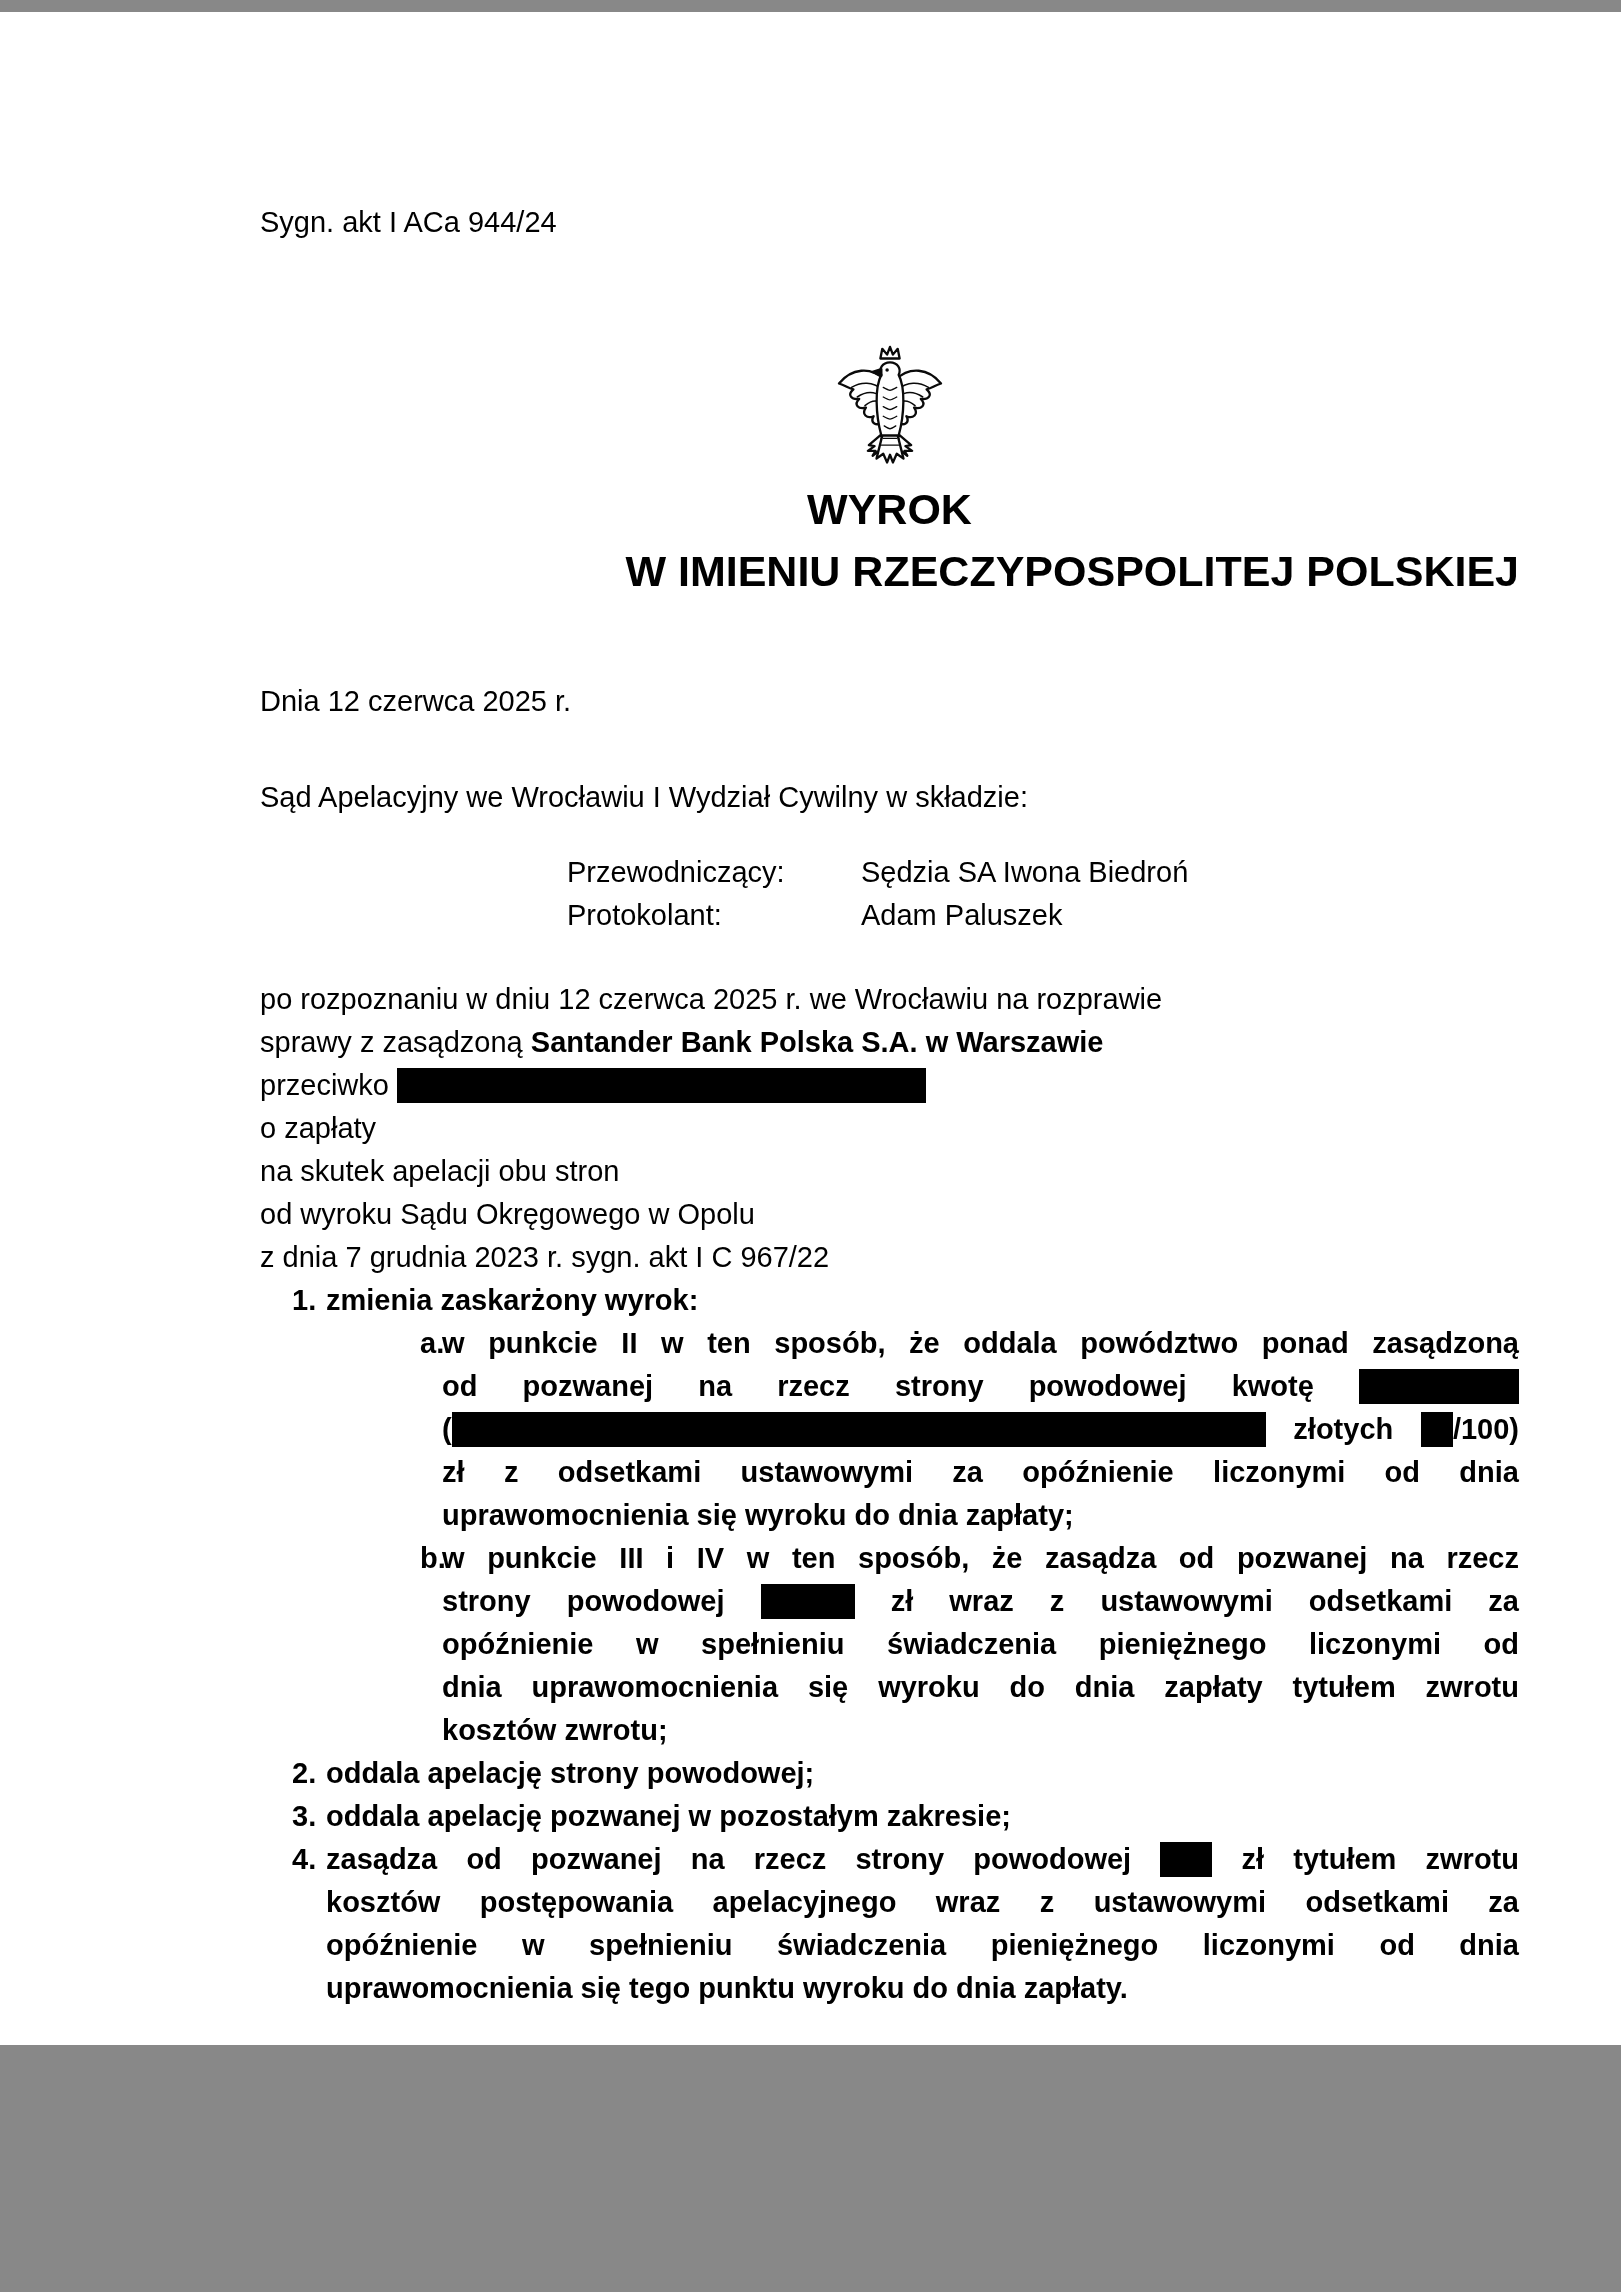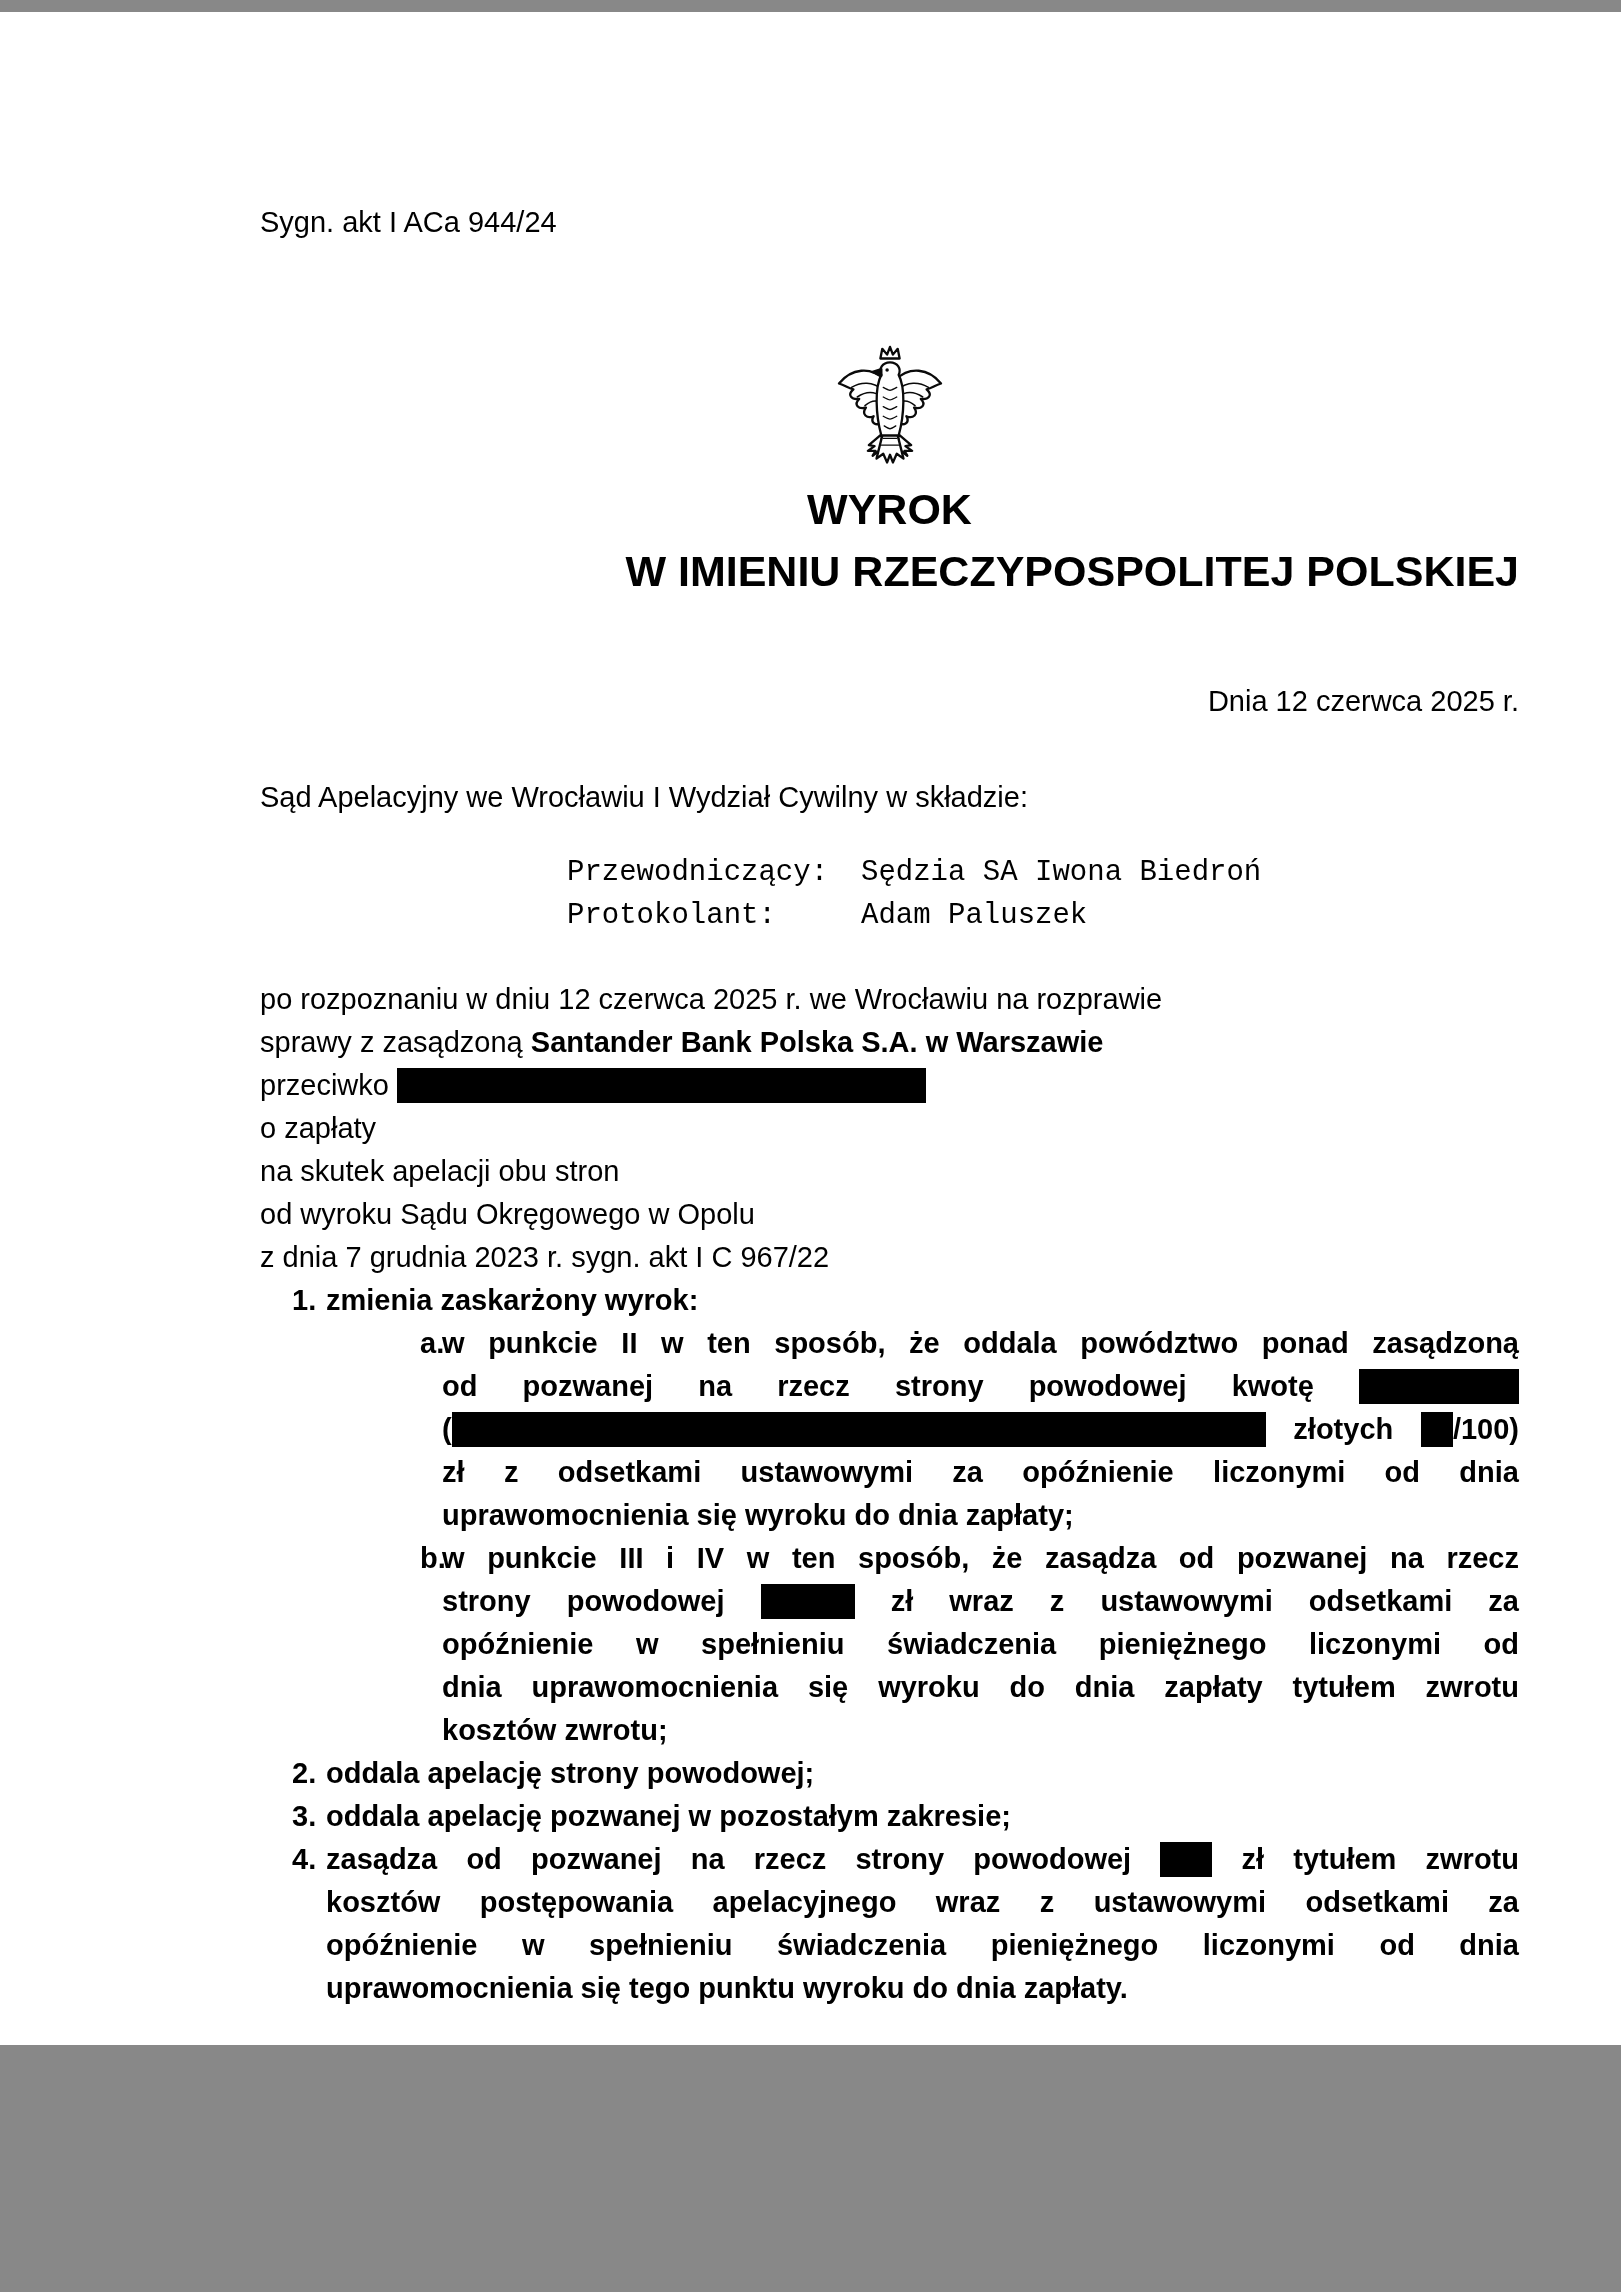--- a/index.html
+++ b/index.html
@@ -16,24 +16,24 @@
     margin-left:260px;
     width:1259px;
     padding-top:196px;
     font-size:29px;
     line-height:43px;
   }
   .sygn{line-height:29px;}
   .emblem{margin-top:108px;text-align:center;line-height:0;}
   .title{margin:11.8px 0 0 0;font-size:43px;line-height:47px;font-weight:bold;text-align:center;}
   .subtitle{margin:15.7px 0 0 0;font-size:43px;line-height:47px;font-weight:bold;text-align:right;}
-  .dateline{margin-top:92px;line-height:29px;text-align:right;}
+  .dateline{margin-top:92px;line-height:29px;}
   .courtline{margin-top:67px;line-height:29px;}
   .panel{margin-top:39px;}
-  .panel-row{display:flex;line-height:43px;font-family:Liberation Mono, monospace;}
+  .panel-row{display:flex;line-height:43px;}
   .plabel{margin-left:307px;width:294px;flex:0 0 294px;}
   .intro{margin-top:41px;}
   .intro .iline{line-height:43px;}
   .b{font-weight:bold;}
   .redact{
     display:inline-block;
     background:#000;
     height:35px;
     vertical-align:middle;
     margin-top:-3.9px;

